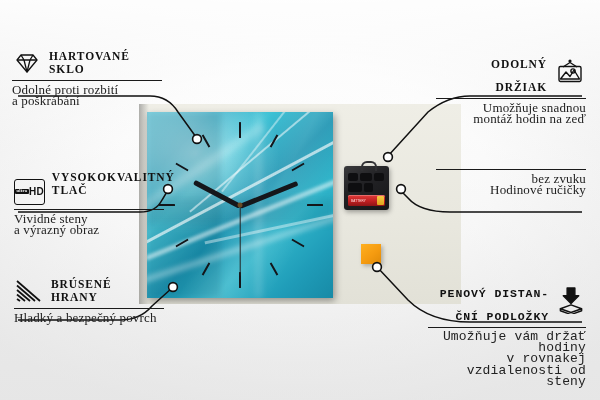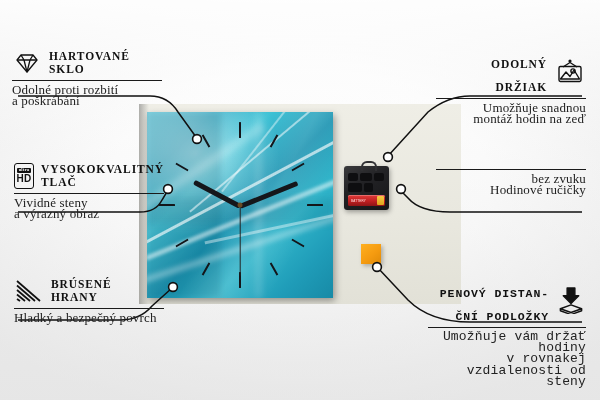--- a/index.html
+++ b/index.html
@@ -44,22 +44,23 @@
   #f-print {left:14px; top:163px;}
   #f-edges {left:14px; top:278px;}
   
   #f-holder{left:436px; top:48px;}
   #f-mech  {left:436px; top:165px;}
   #f-foam  {left:428px; top:277px; width:158px;font-family:Liberation Mono, monospace;}
 
   
   .hdbadge{
     width:30px;height:24px;border:1.6px solid #111;border-radius:3px;
-    display:flex;flex-direction:column;align-items:center;justify-content:center;
+    display:flex;flex-direction:row;align-items:center;justify-content:center;
     line-height:1;
+    margin-top:16px;
   }
   .hdbadge .u{font-size:4.4px;font-weight:bold;letter-spacing:.3px;color:#111;
     background:#111;color:#fff;padding:.6px 1.6px;border-radius:1px;margin-bottom:1px;}
   .hdbadge .h{font-size:10px;font-weight:bold;letter-spacing:.2px;color:#111;
     font-family:"Liberation Sans",sans-serif;}
 
   
   #wires{position:absolute;inset:0;width:600px;height:400px;pointer-events:none;}
 
   

